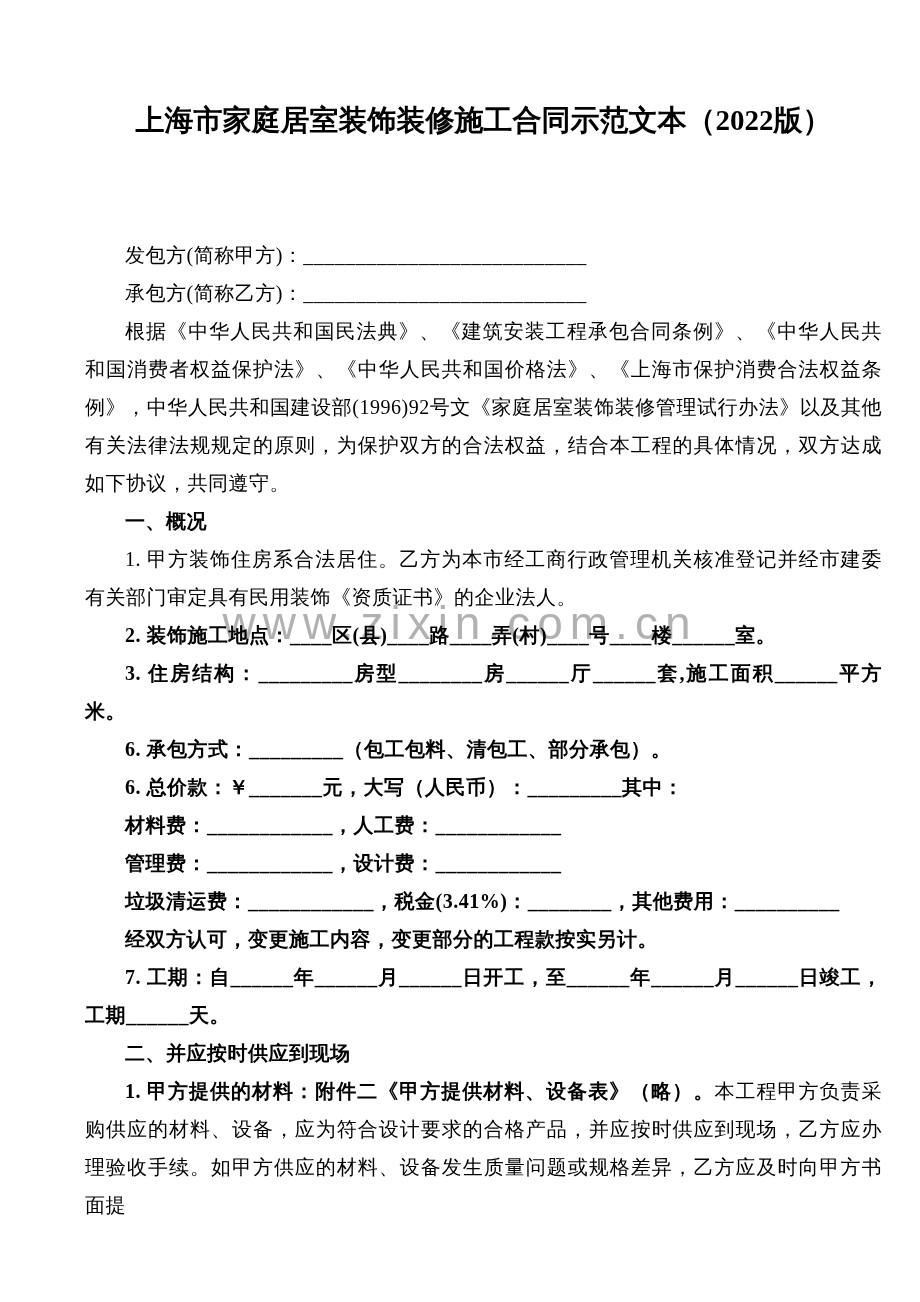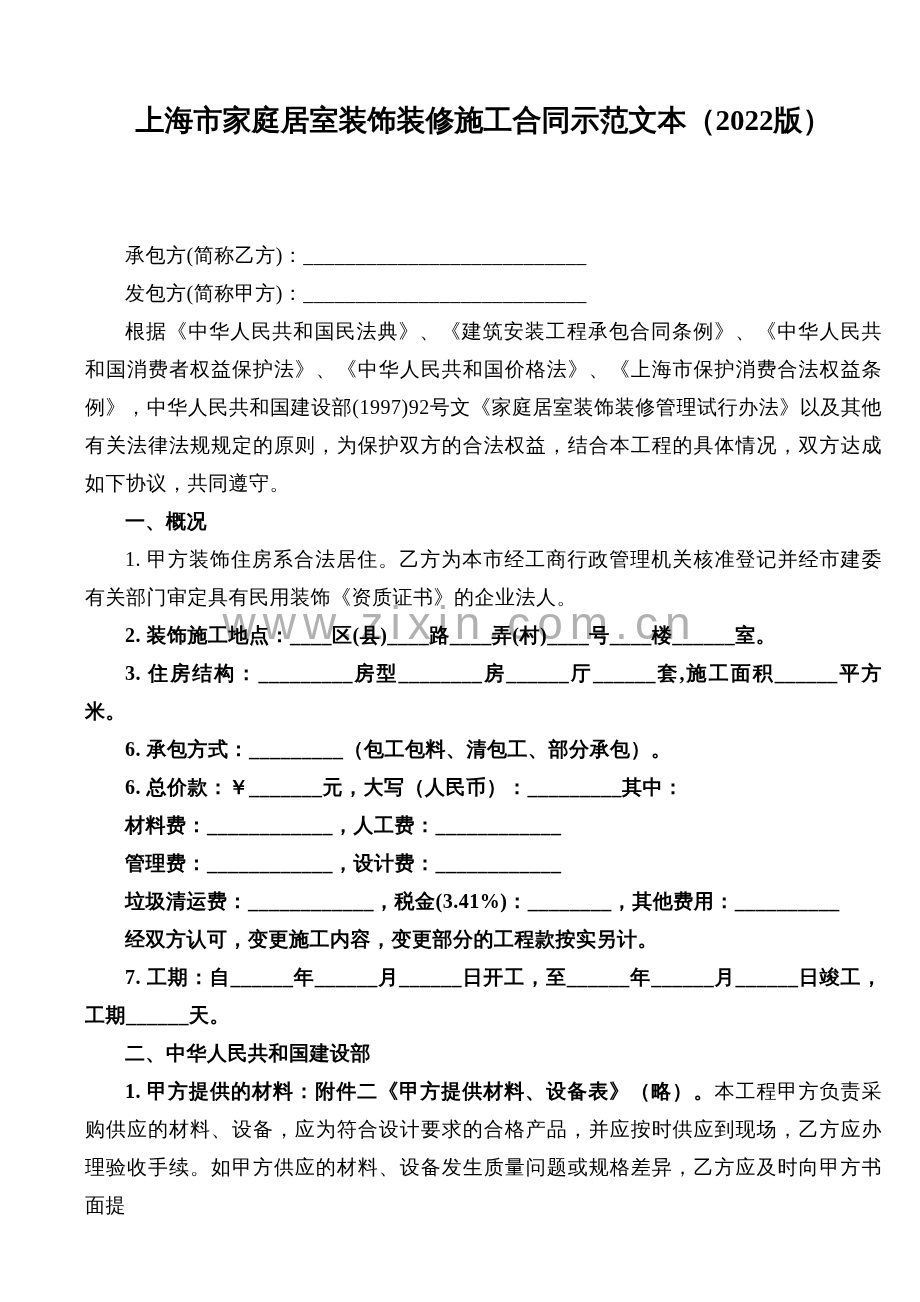--- a/index.html
+++ b/index.html
@@ -50,31 +50,31 @@
   .run.bold { font-weight: bold; }
 </style>
 </head>
 <body>
 
 <div class="page">
   <div class="watermark">www.zixin.com.cn</div>
   <div class="content">
     <h1 class="title">上海市家庭居室装饰装修施工合同示范文本（2022版）</h1>
     <div class="body-text">
+        <p class="para indent"><span class="run">发包方(简称甲方)：</span><span class="run">___________________________</span></p>
         <p class="para indent"><span class="run">承包方(简称乙方)：</span><span class="run">___________________________</span></p>
-        <p class="para indent"><span class="run">发包方(简称甲方)：</span><span class="run">___________________________</span></p>
-        <p class="para indent"><span class="run">根据《中华人民共和国民法典》、《建筑安装工程承包合同条例》、《中华人民共和国消费者权益保护法》、《中华人民共和国价格法》、《上海市保护消费合法权益条例》，中华人民共和国建设部(1997)92号文《家庭居室装饰装修管理试行办法》以及其他有关法律法规规定的原则，为保护双方的合法权益，结合本工程的具体情况，双方达成如下协议，共同遵守。</span></p>
+        <p class="para indent"><span class="run">根据《中华人民共和国民法典》、《建筑安装工程承包合同条例》、《中华人民共和国消费者权益保护法》、《中华人民共和国价格法》、《上海市保护消费合法权益条例》，中华人民共和国建设部(1996)92号文《家庭居室装饰装修管理试行办法》以及其他有关法律法规规定的原则，为保护双方的合法权益，结合本工程的具体情况，双方达成如下协议，共同遵守。</span></p>
         <p class="para indent"><span class="run bold">一、概况</span></p>
         <p class="para indent"><span class="run">1. 甲方装饰住房系合法居住。乙方为本市经工商行政管理机关核准登记并经市建委有关部门审定具有民用装饰《资质证书》的企业法人。</span></p>
         <p class="para indent"><span class="run bold">2. 装饰施工地点：____区(县)____路____弄(村)____号____楼______室。</span></p>
         <p class="para indent"><span class="run bold">3. 住房结构：_________房型________房______厅______套,施工面积______平方米。</span></p>
         <p class="para indent"><span class="run bold">6. 承包方式：_________（包工包料、清包工、部分承包）。</span></p>
         <p class="para indent"><span class="run bold">6. 总价款：￥_______元，大写（人民币）：_________其中：</span></p>
         <p class="para indent"><span class="run bold">材料费：____________，人工费：____________</span></p>
         <p class="para indent"><span class="run bold">管理费：____________，设计费：____________</span></p>
         <p class="para indent"><span class="run bold">垃圾清运费：____________，税金(3.41%)：________，其他费用：__________</span></p>
         <p class="para indent"><span class="run bold">经双方认可，变更施工内容，变更部分的工程款按实另计。</span></p>
         <p class="para indent"><span class="run bold">7. 工期：自______年______月______日开工，至______年______月______日竣工，工期______天。</span></p>
-        <p class="para indent"><span class="run bold">二、中华人民共和国建设部</span></p>
+        <p class="para indent"><span class="run bold">二、并应按时供应到现场</span></p>
         <p class="para indent"><span class="run bold">1. 甲方提供的材料：附件二《甲方提供材料、设备表》（略）。</span><span class="run">本工程甲方负责采购供应的材料、设备，应为符合设计要求的合格产品，并应按时供应到现场，乙方应办理验收手续。如甲方供应的材料、设备发生质量问题或规格差异，乙方应及时向甲方书面提</span></p>
       </div>
   </div>
 </div>
 
 </body></html>

